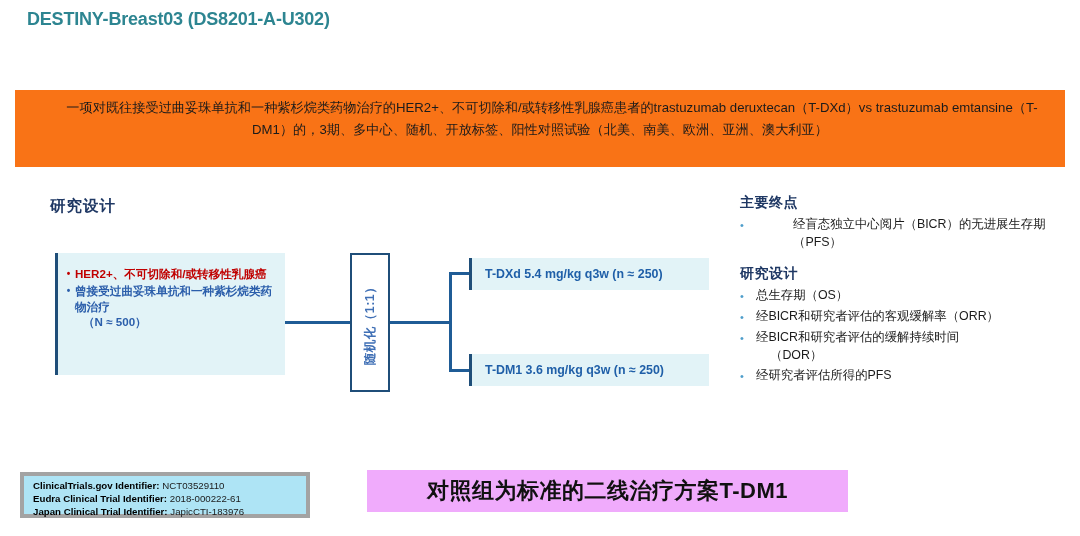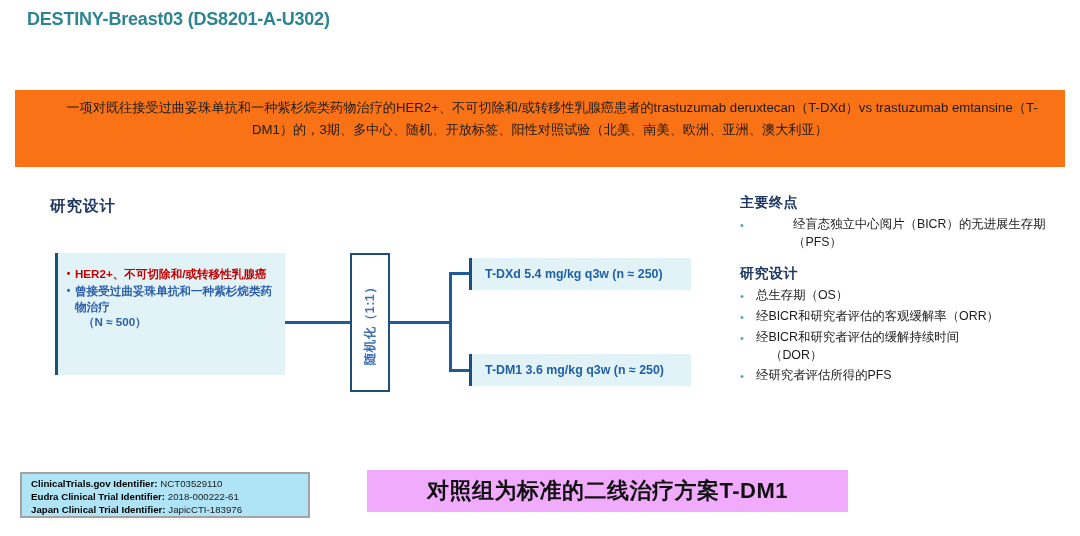--- a/index.html
+++ b/index.html
@@ -138,21 +138,21 @@
   #conn-stem-left  { left: 285px; top: 321px; width: 66px;  height: 3px; }
   #conn-stem-right { left: 389px; top: 321px; width: 63px;  height: 3px; }
   #conn-vert       { left: 449px; top: 272px; width: 3px;   height: 100px; }
   #conn-top-arm    { left: 449px; top: 272px; width: 22px;  height: 3px; }
   #conn-bot-arm    { left: 449px; top: 369px; width: 22px;  height: 3px; }
 
   
   .arm-box {
     position: absolute;
     left: 469px;
-    width: 222px;
+    width: 240px;
     height: 32px;
     background: #e2f3f7;
     border-left: 3px solid #1f4e79;
     box-sizing: border-box;
     display: flex;
     align-items: center;
     padding-left: 13px;
   }
   #arm-box-tdxd { top: 258px; }
   #arm-box-tdm1 { top: 354px; }
@@ -197,21 +197,21 @@
   .ep-indent { display: block; padding-left: 14px; }
 
   
   #identifiers-box {
     position: absolute;
     left: 20px;
     top: 472px;
     width: 290px;
     height: 46px;
     background: #aee4f5;
-    border: 2px solid #a3a3a3;
+    border: 4px solid #a3a3a3;
     box-sizing: border-box;
     padding: 4px 0 0 9px;
   }
   .ident-row {
     font-size: 9.7px;
     line-height: 12.8px;
     color: #1b1b1b;
     white-space: nowrap;
   }
   .ident-row .ident-label { font-weight: bold; color: #000000; }

